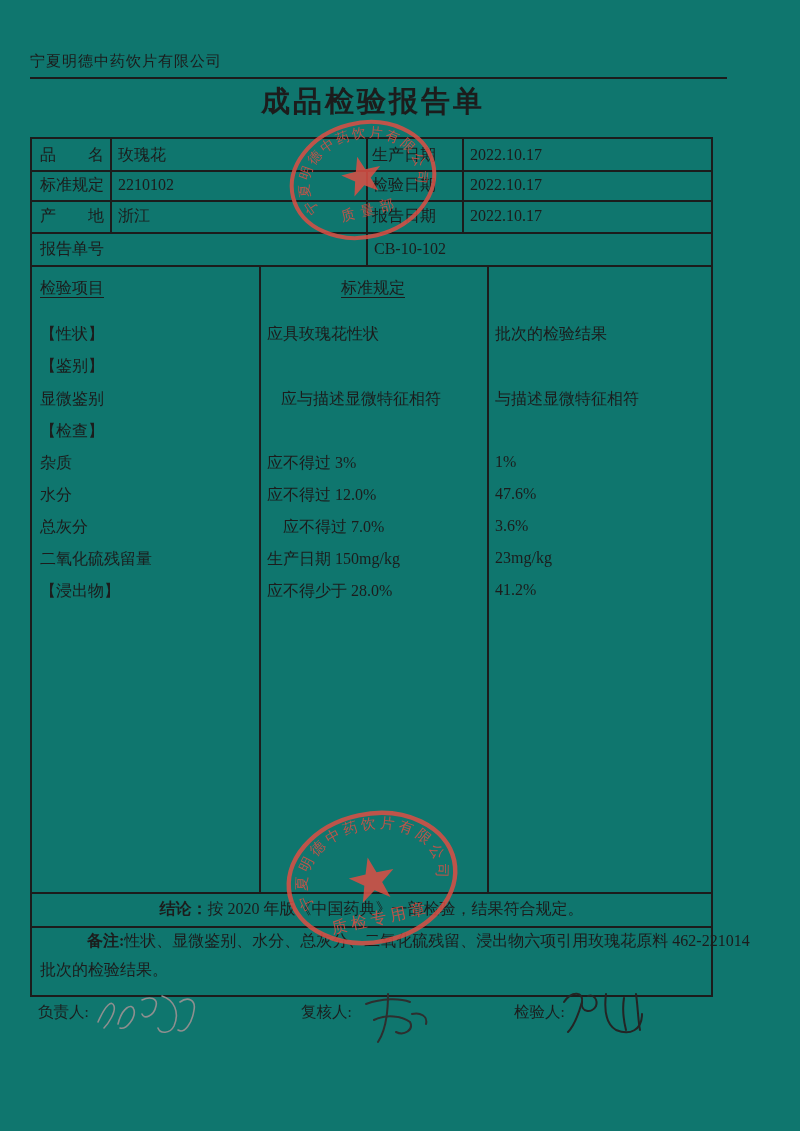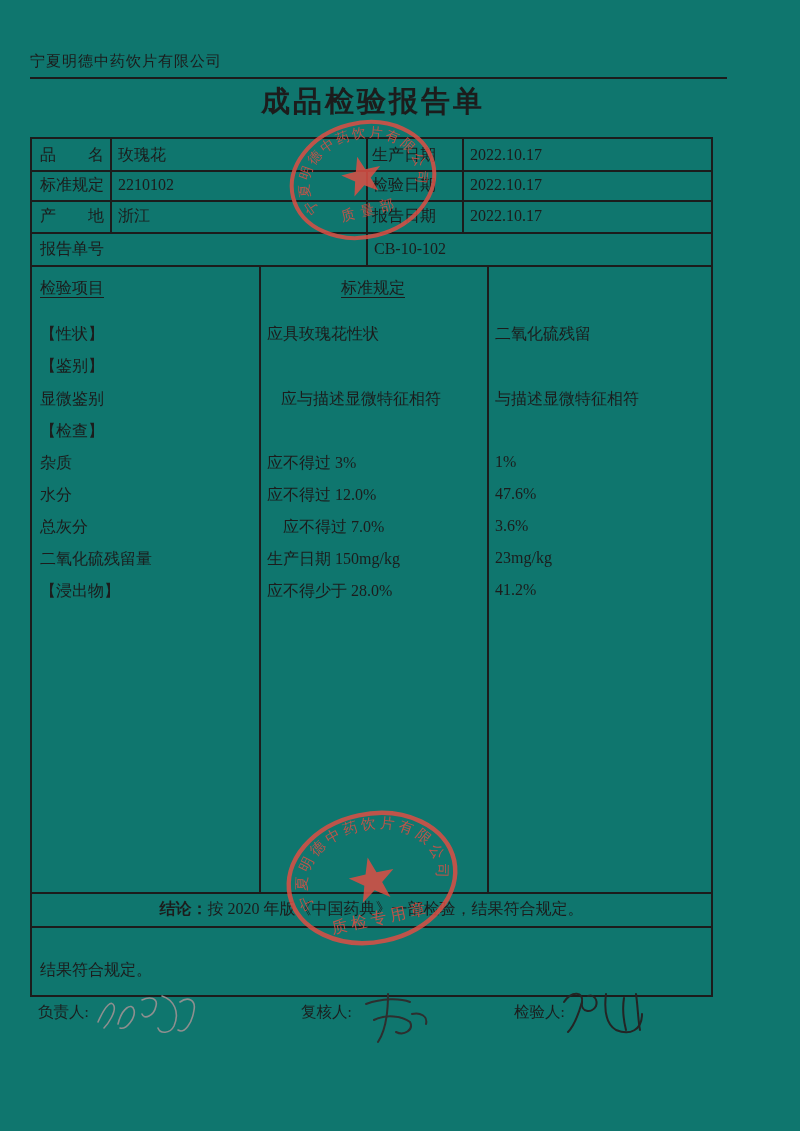--- a/index.html
+++ b/index.html
@@ -70,21 +70,21 @@
     <div class="c" style="left:438px;top:61px;line-height:32px">2022.10.17</div>
 
     <div class="c" style="left:8px;top:93px;line-height:33px">报告单号</div>
     <div class="c" style="left:342px;top:93px;line-height:33px">CB-10-102</div>
 
     <div class="c u" style="left:8px;top:138px;line-height:22px">检验项目</div>
     <div class="c ctr" style="left:227px;top:138px;width:228px;line-height:22px"><span class="u">标准规定</span></div>
 
     <div class="c" style="left:8px;top:185px">【性状】</div>
     <div class="c" style="left:235px;top:185px">应具玫瑰花性状</div>
-    <div class="c" style="left:463px;top:185px">二氧化硫残留</div>
+    <div class="c" style="left:463px;top:185px">批次的检验结果</div>
 
     <div class="c" style="left:8px;top:217px">【鉴别】</div>
     <div class="c" style="left:235px;top:217px"></div>
     <div class="c" style="left:463px;top:217px"></div>
 
     <div class="c" style="left:8px;top:250px">显微鉴别</div>
     <div class="c" style="left:249px;top:250px">应与描述显微特征相符</div>
     <div class="c" style="left:463px;top:250px">与描述显微特征相符</div>
 
     <div class="c" style="left:8px;top:282px">【检查】</div>
@@ -106,21 +106,22 @@
     <div class="c" style="left:8px;top:410px">二氧化硫残留量</div>
     <div class="c" style="left:235px;top:410px">生产日期 150mg/kg</div>
     <div class="c" style="left:463px;top:410px">23mg/kg</div>
 
     <div class="c" style="left:8px;top:442px">【浸出物】</div>
     <div class="c" style="left:235px;top:442px">应不得少于 28.0%</div>
     <div class="c" style="left:463px;top:442px">41.2%</div>
 
     <div class="conc"><span class="b">结论：</span><span>按 2020 年版《中国药典》一部检验，结果符合规定。</span></div>
 
-    <div class="rem2">结果符合规定。</div>
+    <div class="rem1"><span class="b">备注:</span><span>性状、显微鉴别、水分、总灰分、二氧化硫残留、浸出物六项引用玫瑰花原料 462-221014</span></div>
+    <div class="rem2">批次的检验结果。</div>
   </div>
 
   <div class="sig-label" style="left:38px">负责人:</div>
   <div class="sig-label" style="left:301px">复核人:</div>
   <div class="sig-label" style="left:514px">检验人:</div>
 
   <svg class="sig-svg" style="left:92px;top:986px" width="112" height="58" viewBox="0 0 112 58">
     <g fill="none" stroke="#8f8f8f" stroke-width="1.6" stroke-linecap="round">
       <path d="M6 36 C14 18 20 14 22 20 C24 26 16 38 12 42"></path>
       <path d="M26 38 C30 22 40 16 42 24 C44 32 34 44 28 42"></path>

